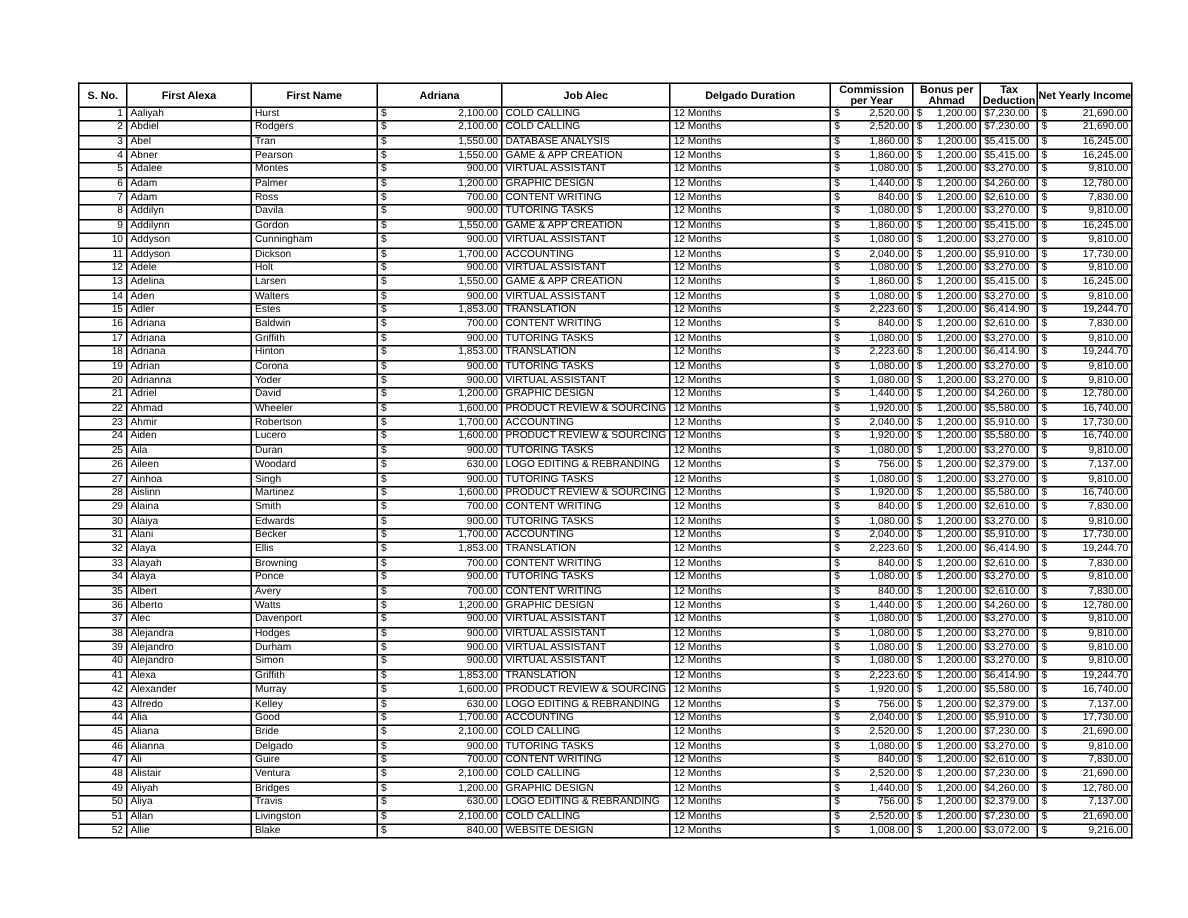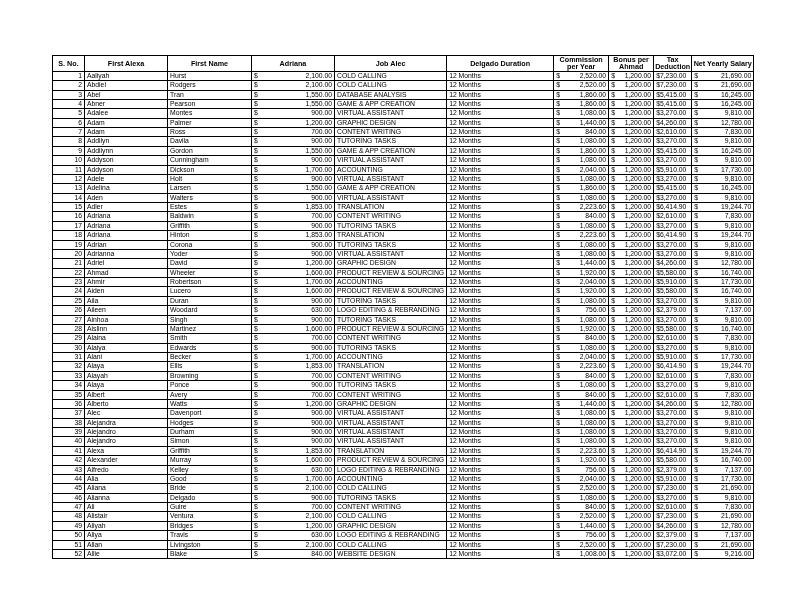--- a/index.html
+++ b/index.html
@@ -85,21 +85,21 @@
       <tr>
         <th>S. No.</th>
         <th>First Alexa</th>
         <th>First Name</th>
         <th>Adriana</th>
         <th>Job Alec</th>
         <th>Delgado Duration</th>
         <th>Commission per Year</th>
         <th>Bonus per Ahmad</th>
         <th>Tax Deduction</th>
-        <th class="nw">Net Yearly Salary</th>
+        <th class="nw">Net Yearly Income</th>
       </tr>
     </thead>
     <tbody>
         <tr>
           <td class="num">1</td>
           <td class="txt">Aaliyah</td>
           <td class="txt">Hurst</td>
           <td class="money">
             <span class="acct">
               <span class="cur">$</span>

